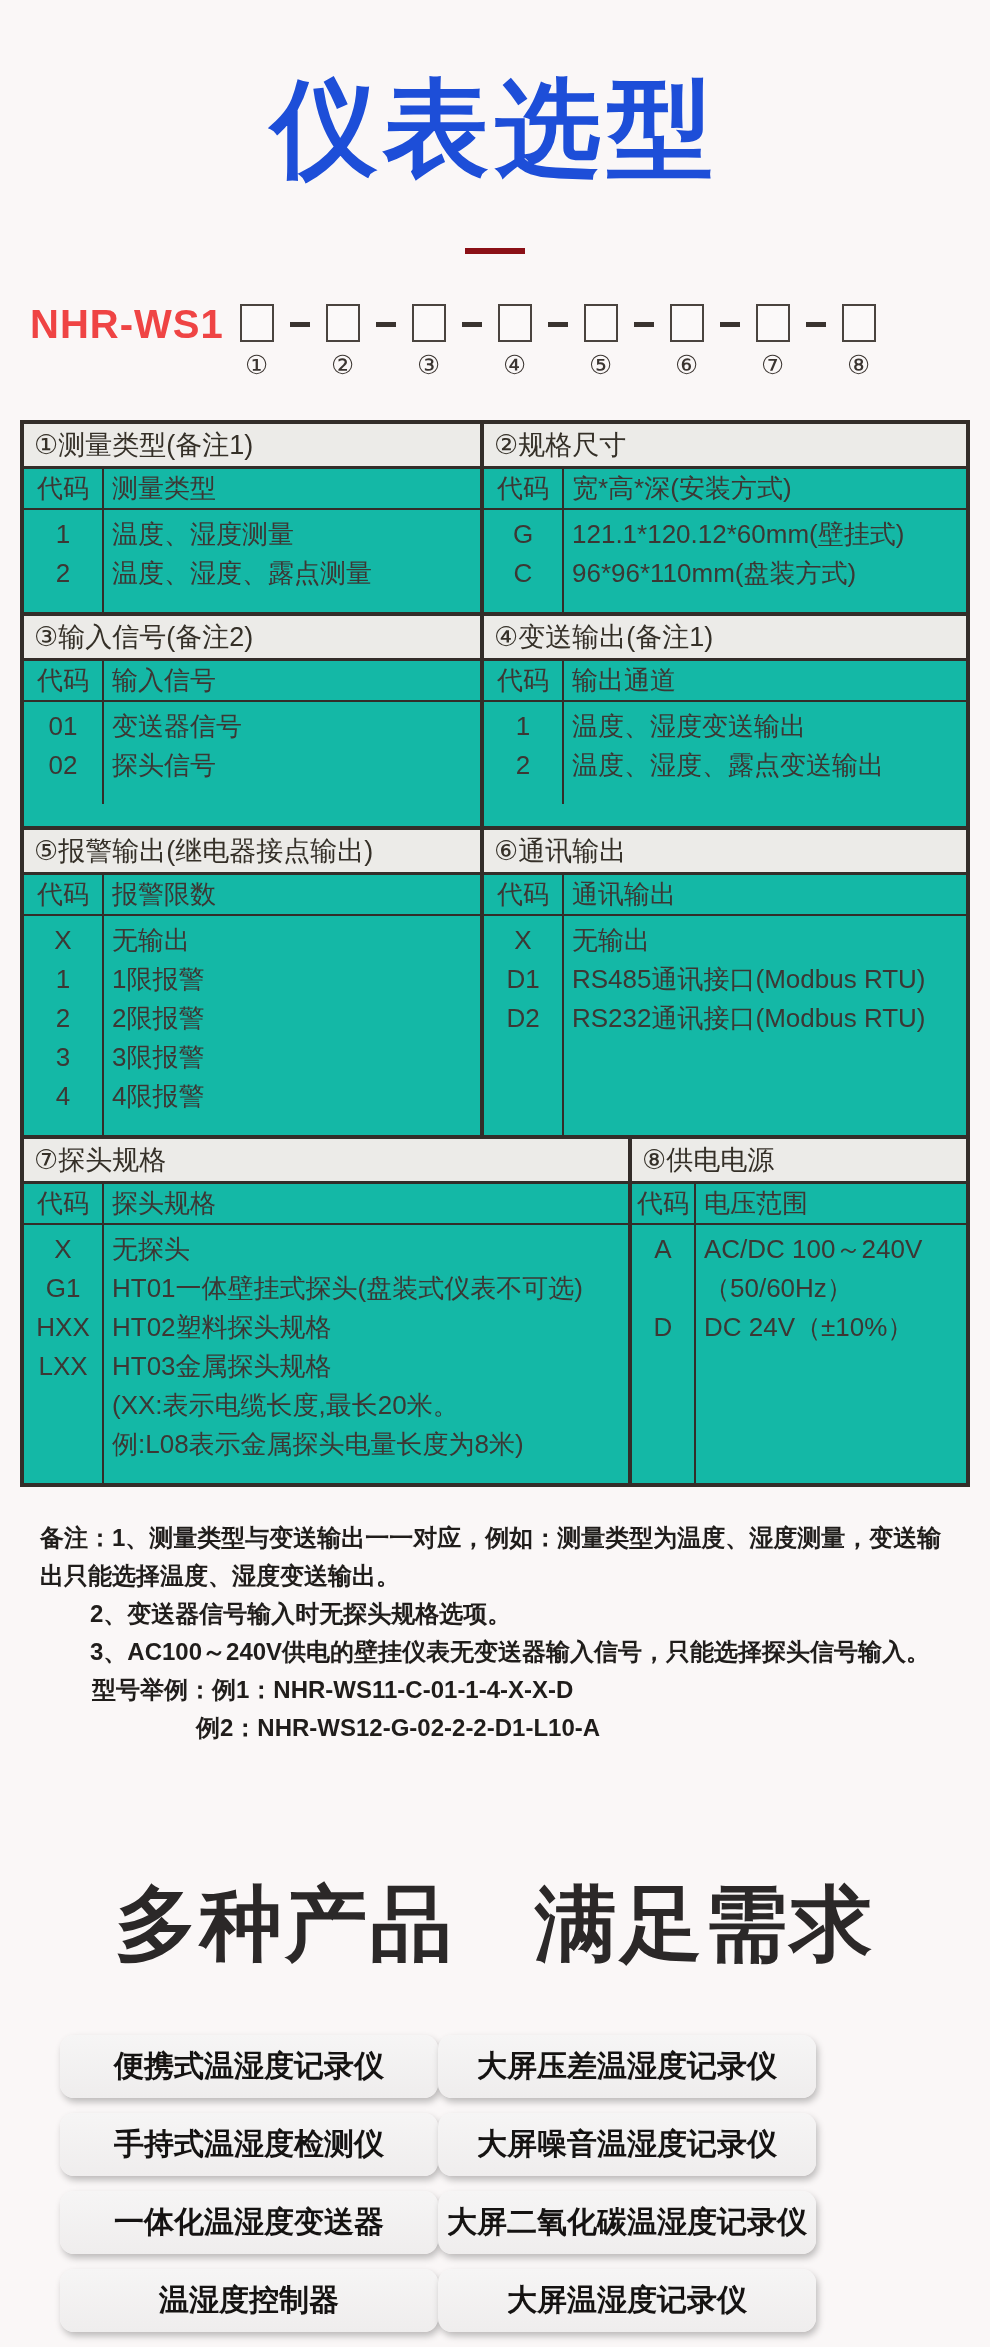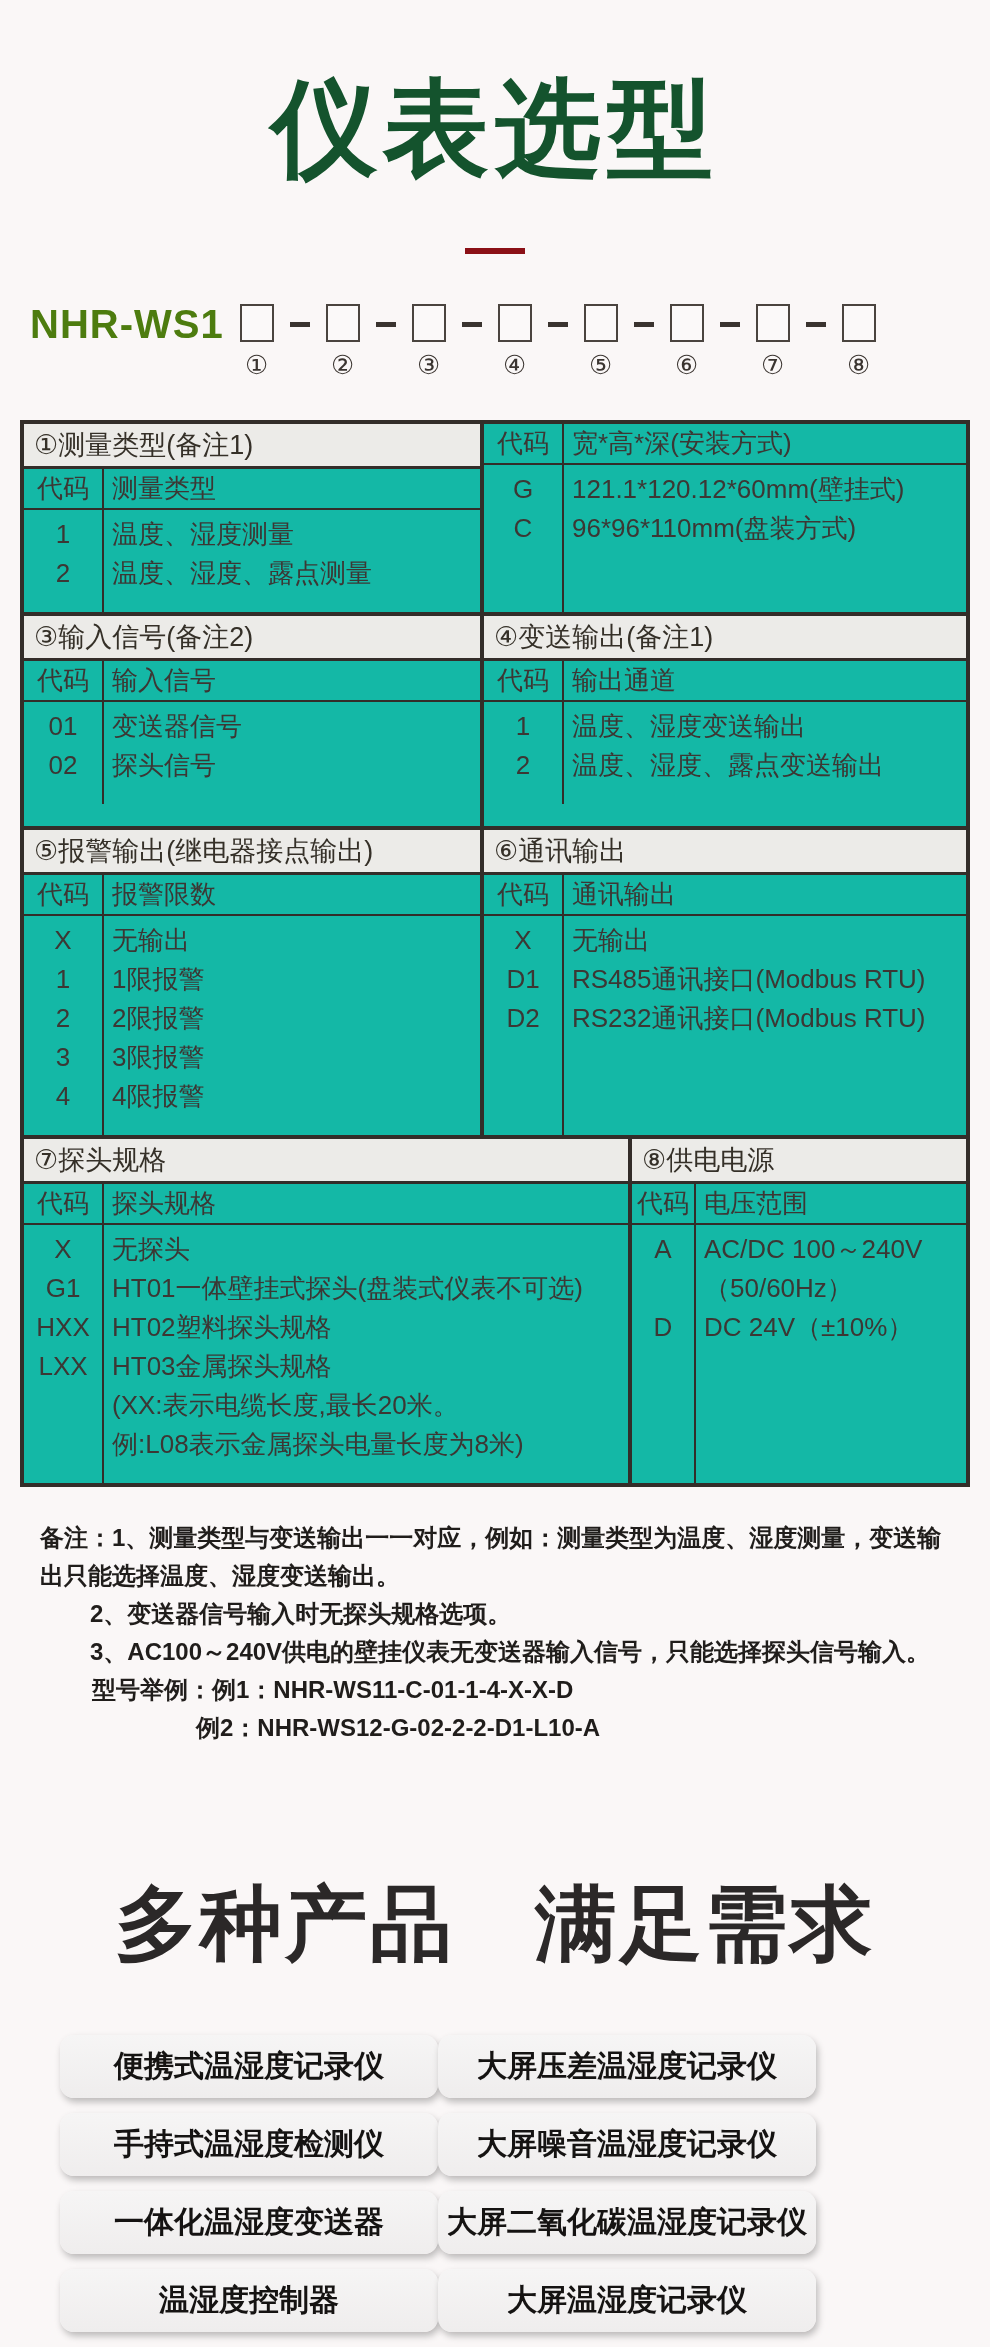--- a/index.html
+++ b/index.html
@@ -6,27 +6,27 @@
   body {
     width:990px; height:2347px; overflow:hidden; position:relative;
     background:#FAF7F7;
     font-family:"Liberation Sans","DejaVu Sans",sans-serif;
     color:#3C3734;
   }
   
   .page-title {
     padding-top:68px; text-align:center;
     font-size:106px; font-weight:900; letter-spacing:6px;
-    color:#14532d; line-height:1.15;
+    color:#1d4ed8; line-height:1.15;
   }
   .red-bar { width:60px; height:6px; background:#8B1016; margin:58px auto 0; }
 
   
   .model-row { display:flex; align-items:flex-start; margin:50px 0 0 30px; height:86px; }
-  .model-prefix { font-size:40px; font-weight:600; color:#4d7c0f; letter-spacing:1px; line-height:40px; margin-right:16px; }
+  .model-prefix { font-size:40px; font-weight:600; color:#ef4444; letter-spacing:1px; line-height:40px; margin-right:16px; }
   .model-seq { display:flex; align-items:flex-start; }
   .model-unit { display:flex; align-items:flex-start; }
   .dash { width:20px; height:5px; background:#3A3430; margin:18px 16px 0; }
   .box-wrap { position:relative; width:34px; }
   .model-box { width:30px; height:34px; border:2px solid #4A443F; background:#FBF9F9; }
   .model-num {
     position:absolute; top:46px; left:50%; transform:translateX(-50%);
     font-size:26px; color:#3A3430; font-weight:400;
   }
 
@@ -162,20 +162,21 @@
             <div class="line">1</div>
             <div class="line">2</div>
           </div>
         <div class="vals">
             <div class="line">温度、湿度测量</div>
             <div class="line">温度、湿度、露点测量</div>
           </div>
       </div>
     </div>
     <div class="sec">
+      <div class="sec-title">②规格尺寸</div>
       <div class="sec-head">
         <div class="code-h">代码</div>
         <div class="val-h">宽*高*深(安装方式)</div>
       </div>
       <div class="sec-body">
         <div class="codes">
             <div class="line">G</div>
             <div class="line">C</div>
           </div>
         <div class="vals">

